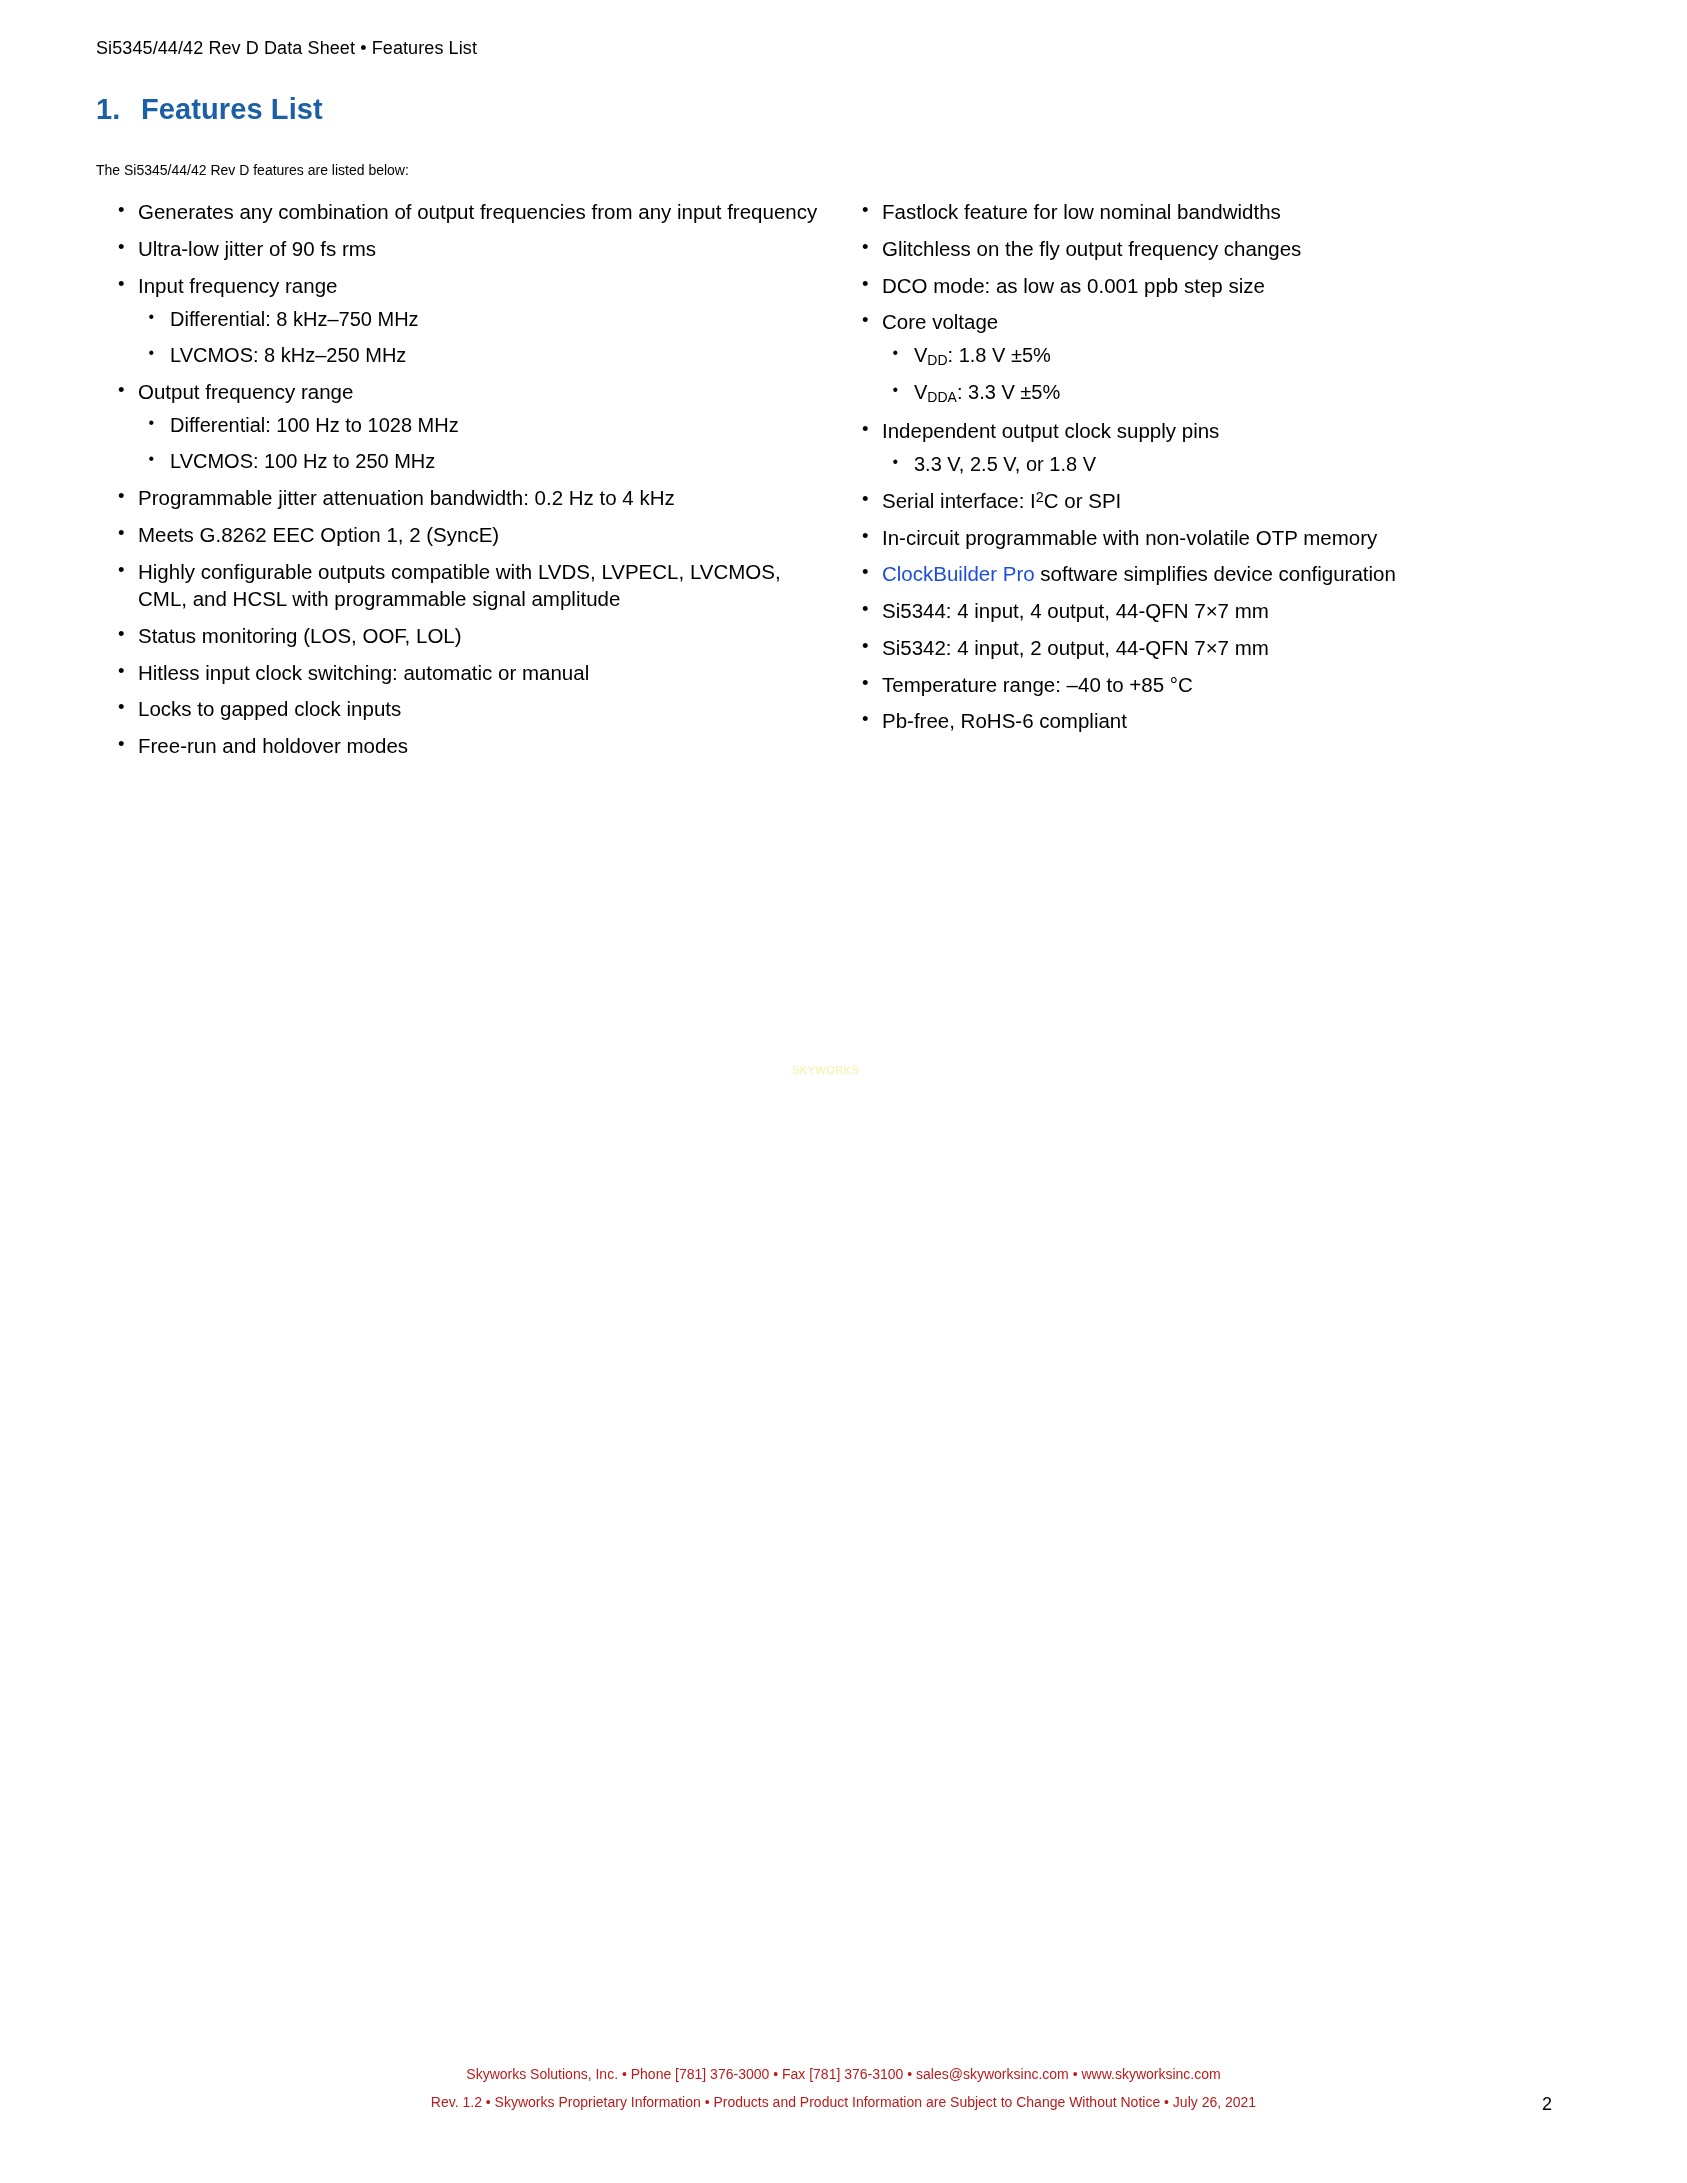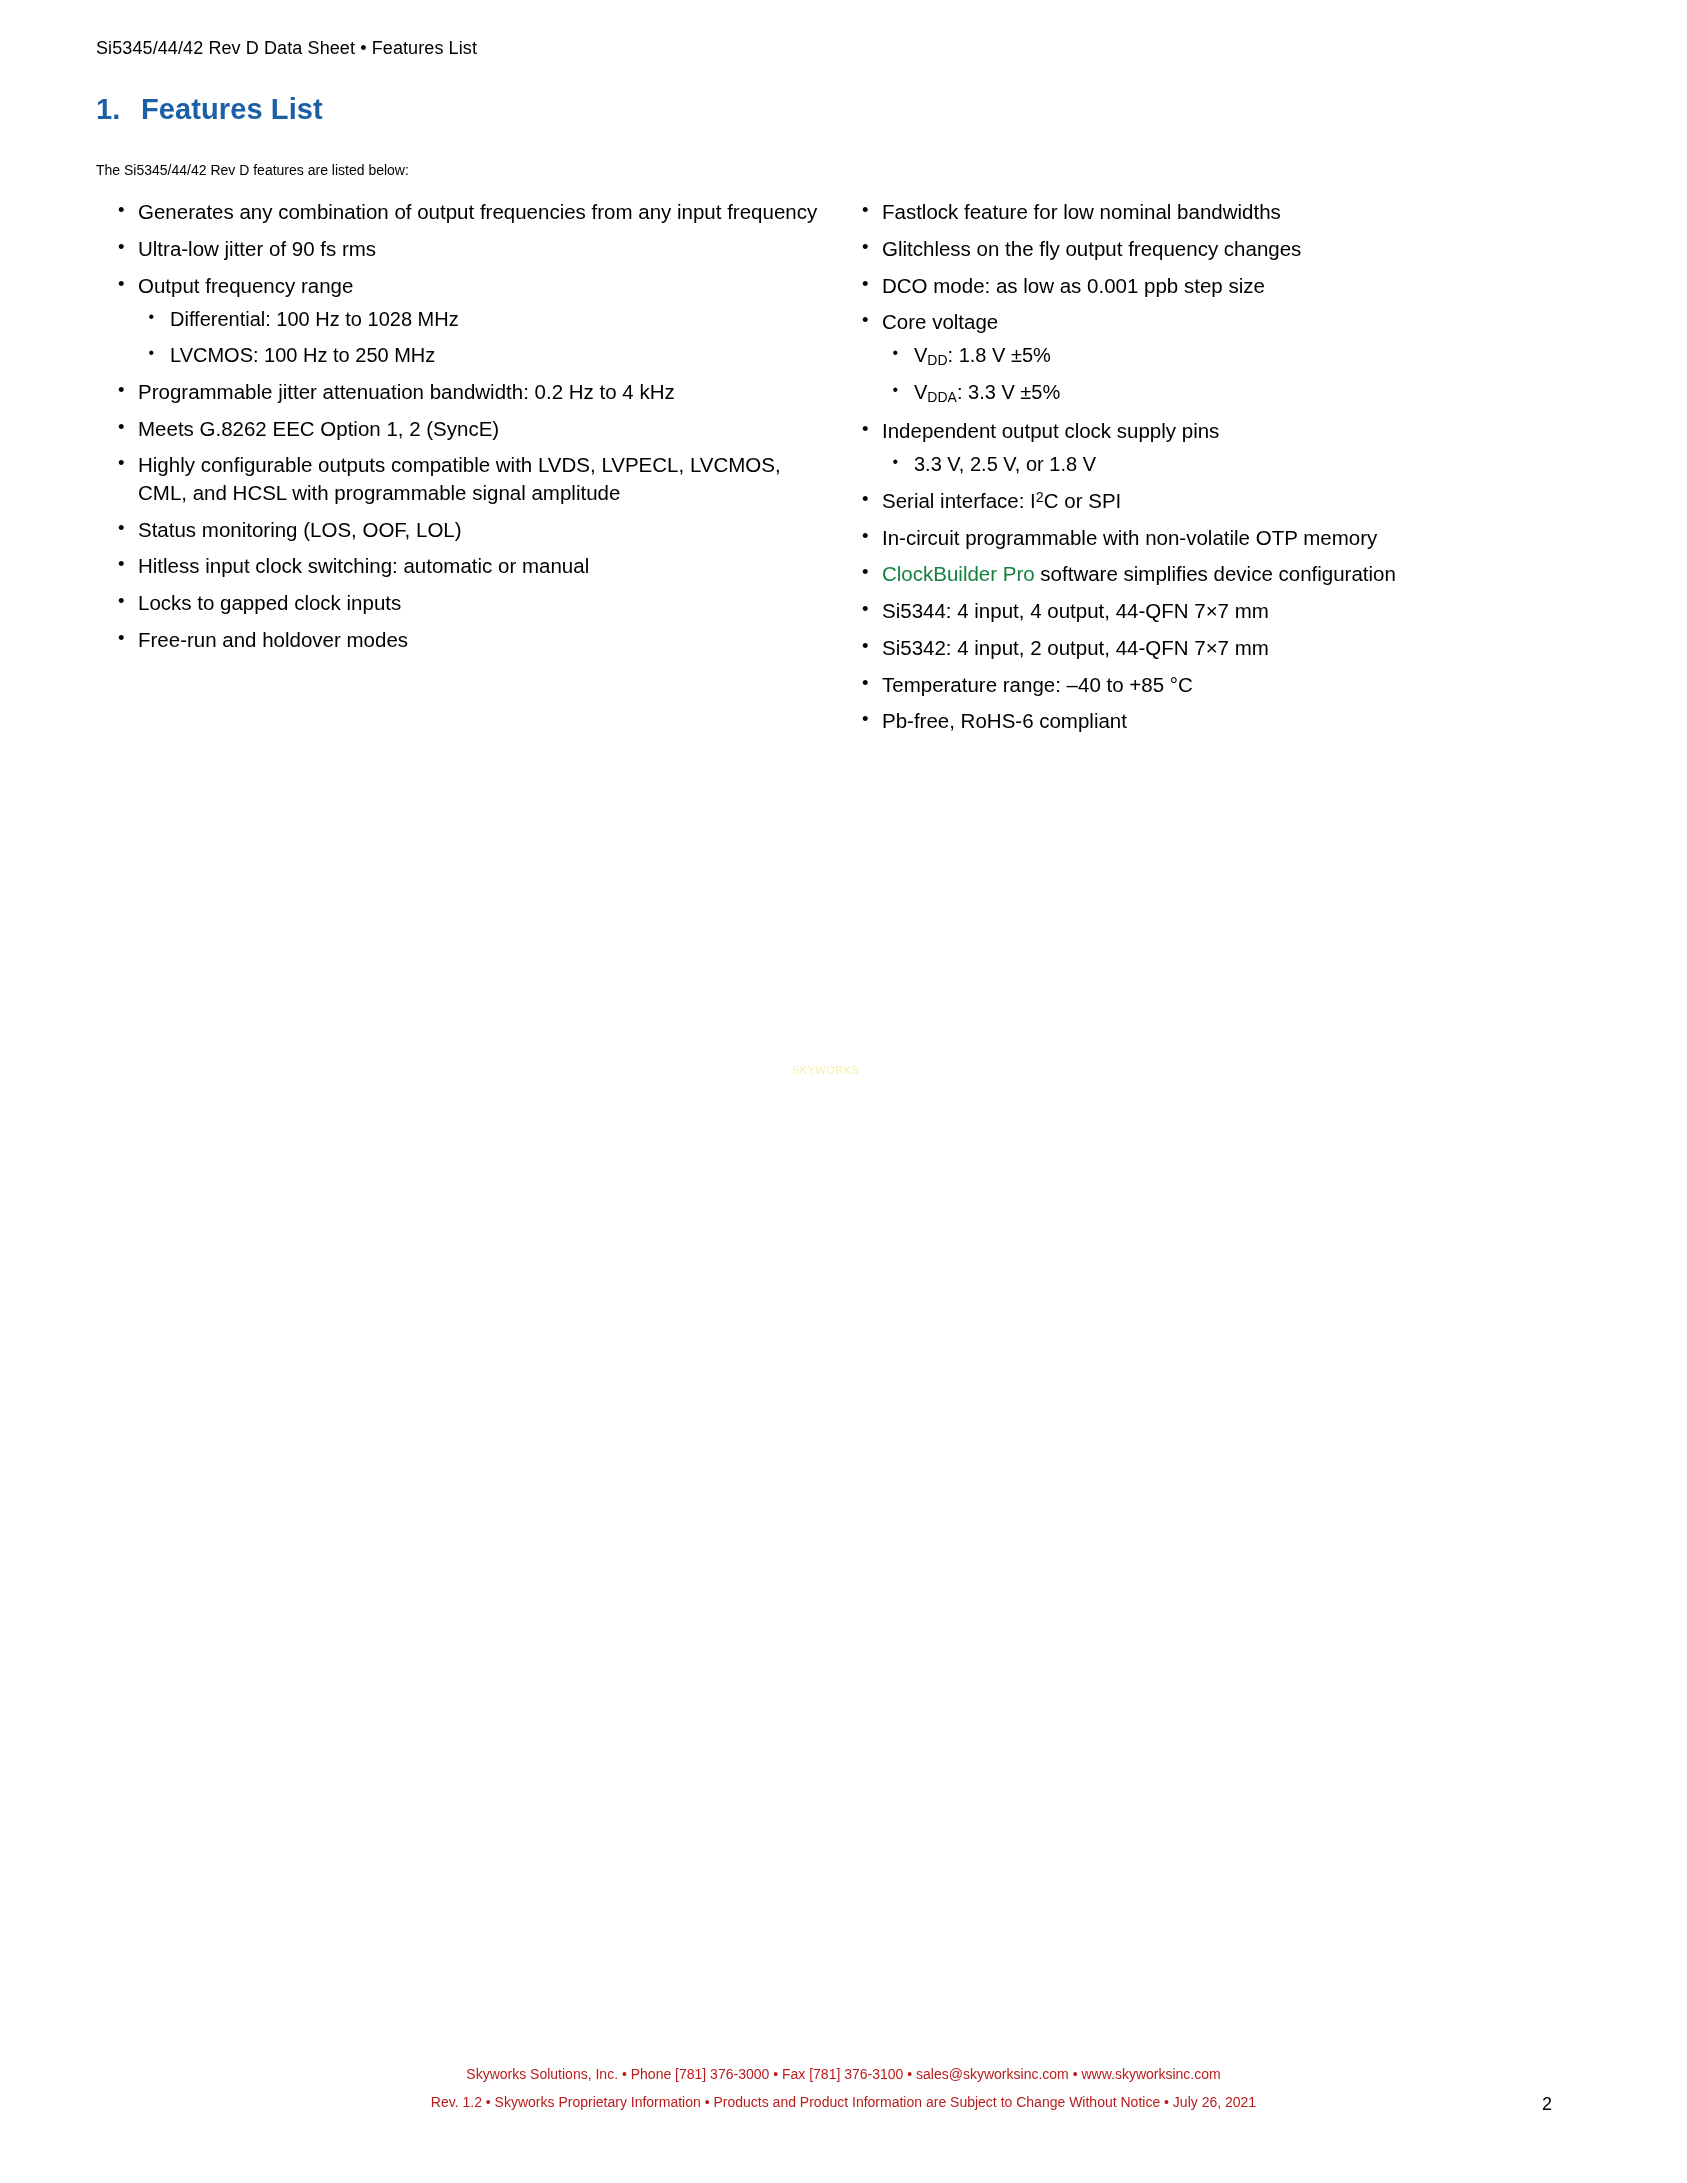--- a/index.html
+++ b/index.html
@@ -93,21 +93,21 @@
     left: 10.6px;
     top: 0;
     font-size: 16px;
     line-height: 1.35;
   }
   .txt {
     display: inline;
     line-height: 1.34;
   }
   .link {
-    color: #15803d;
+    color: #1d4ed8;
   }
   sub {
     font-size: 0.70em;
     vertical-align: -0.22em;
   }
   sup {
     font-size: 0.70em;
     vertical-align: 0.45em;
   }
   .watermark {
@@ -145,20 +145,24 @@
   <div class="section-title">
     <span class="num">1.</span><span>Features List</span>
   </div>
 
   <div class="intro">The Si5345/44/42 Rev D features are listed below:</div>
 
   <div class="col col-left">
     <ul class="lvl1" id="list-left">
         <li><span class="txt">Generates any combination of output frequencies from any input frequency</span></li>
         <li><span class="txt">Ultra-low jitter of 90 fs rms</span></li>
+        <li><span class="txt">Input frequency range</span><ul class="lvl2">
+            <li><span class="txt">Differential: 8 kHz–750 MHz</span></li>
+            <li><span class="txt">LVCMOS: 8 kHz–250 MHz</span></li>
+          </ul></li>
         <li><span class="txt">Output frequency range</span><ul class="lvl2">
             <li><span class="txt">Differential: 100 Hz to 1028 MHz</span></li>
             <li><span class="txt">LVCMOS: 100 Hz to 250 MHz</span></li>
           </ul></li>
         <li><span class="txt">Programmable jitter attenuation bandwidth: 0.2 Hz to 4 kHz</span></li>
         <li><span class="txt">Meets G.8262 EEC Option 1, 2 (SyncE)</span></li>
         <li><span class="txt">Highly configurable outputs compatible with LVDS, LVPECL, LVCMOS, CML, and HCSL with programmable signal amplitude</span></li>
         <li><span class="txt">Status monitoring (LOS, OOF, LOL)</span></li>
         <li><span class="txt">Hitless input clock switching: automatic or manual</span></li>
         <li><span class="txt">Locks to gapped clock inputs</span></li>

